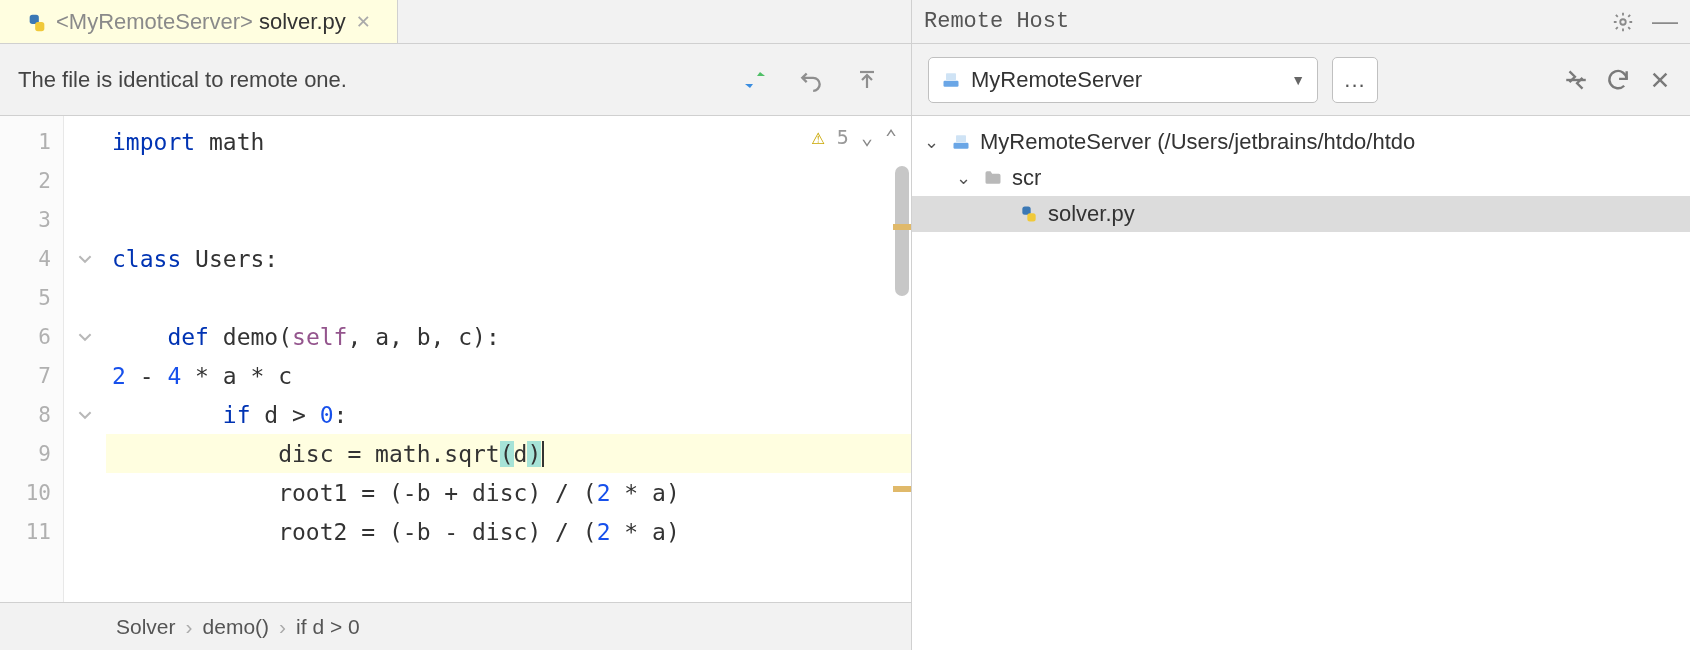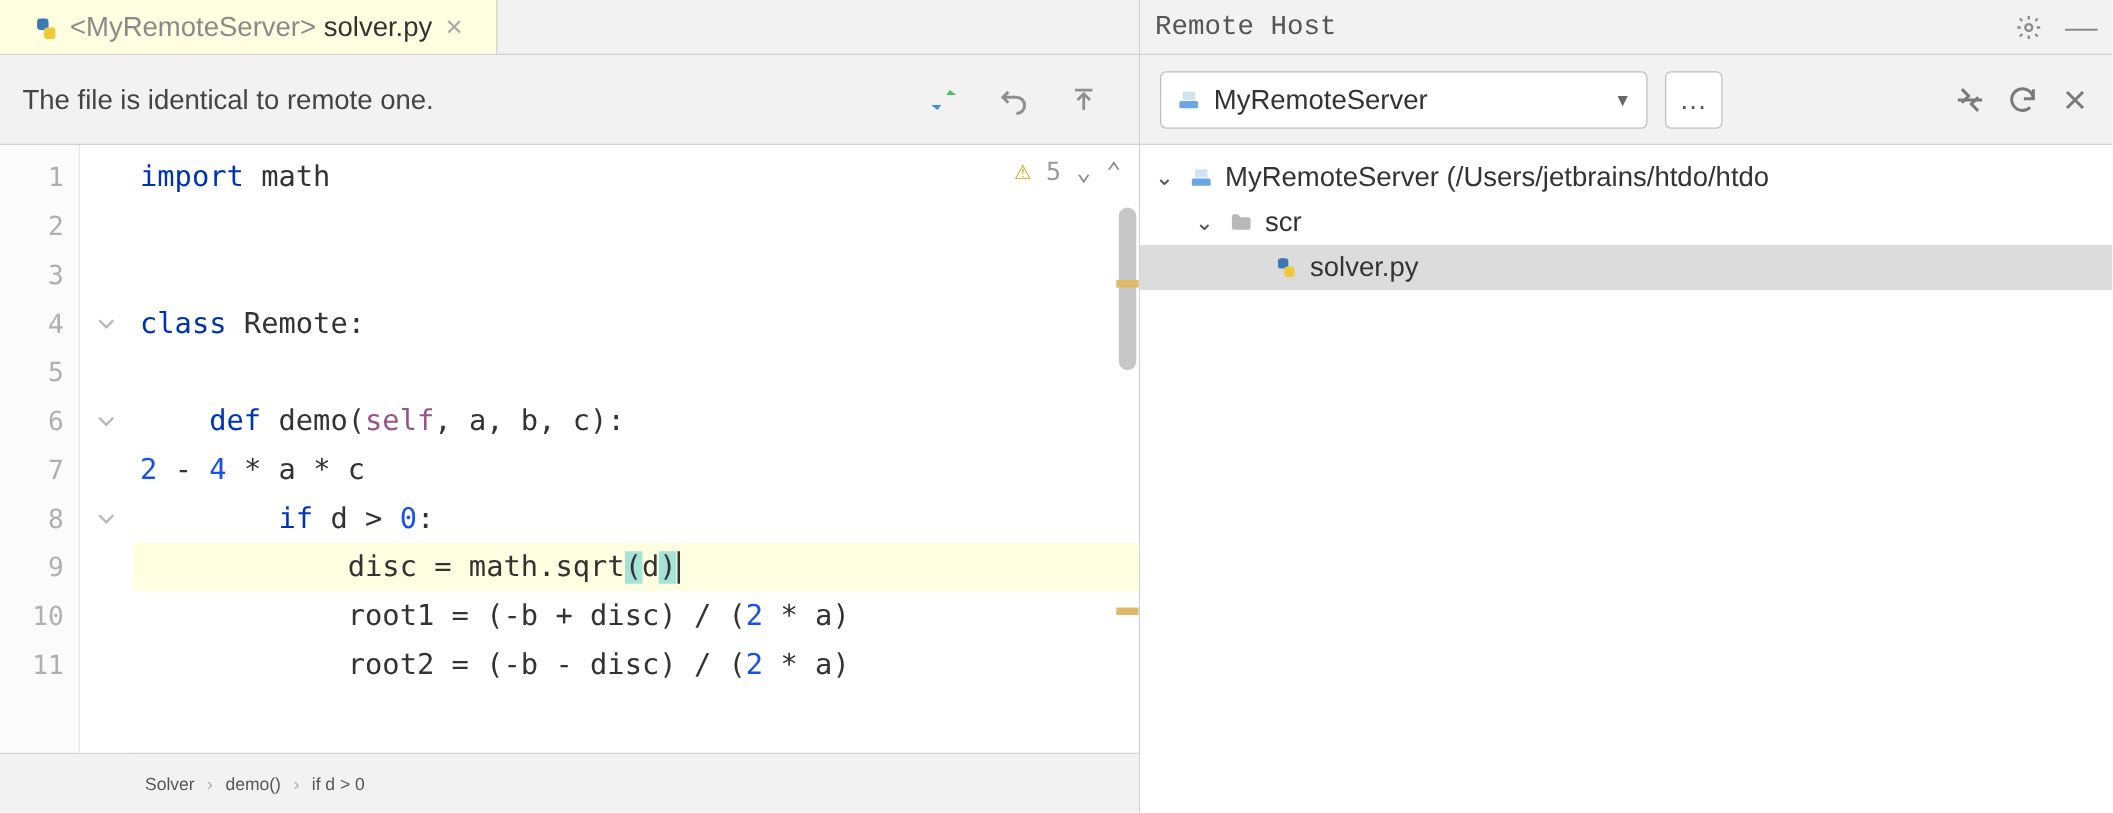--- a/index.html
+++ b/index.html
@@ -33,21 +33,21 @@
   .hint-row .tri { color:#c9a600; font-size:22px; }
   .kw { color: #0033b3; font-weight: 500; }
   .num { color: #1750eb; }
   .selfkw { color: #94558d; }
   .hl-pair { background: #a6e3d7; }
   .caret { display:inline-block; width:2px; height:26px; background:#333; vertical-align:middle; margin-left:1px; }
   .scroll-track { position:absolute; right:2px; top:50px; width:14px; height:130px; background:#c7c7c7; border-radius:7px; }
 
   .change-mark { position:absolute; right:0; width:18px; height:6px; background:#e0b96a; }
 
-  .breadcrumb-bar { height: 48px; background: #f2f2f2; border-top: 1px solid #d0d0d0; display:flex; align-items:center; padding: 0 16px 0 116px; color:#555; font-size:14px; }
+  .breadcrumb-bar { height: 48px; background: #f2f2f2; border-top: 1px solid #d0d0d0; display:flex; align-items:center; padding: 0 16px 0 116px; color:#555; font-size:21px; }
   .breadcrumb-bar .chev { color:#aaa; margin: 0 10px; }
 
   
   .right-pane { flex:1; display:flex; flex-direction:column; }
   .panel-header { height: 44px; background:#f2f2f2; border-bottom:1px solid #d0d0d0; display:flex; align-items:center; padding:0 12px; }
   .panel-header .title { flex:1; color:#555;font-family:Liberation Mono, monospace; }
   .panel-header .hd-actions { display:flex; gap:18px; align-items:center; color:#8a8a8a; }
 
   .panel-toolbar { height:72px; background:#f2f2f2; border-bottom:1px solid #d0d0d0; display:flex; align-items:center; gap:14px; padding:0 16px; }
   .server-select { flex:0 0 auto; height:46px; min-width: 390px; background:#fff; border:1px solid #c0c0c0; border-radius:5px; display:flex; align-items:center; padding:0 12px; gap:10px; }
@@ -156,21 +156,21 @@
         <div class="hint-row">
           <span class="tri">⚠</span>
           <span>5</span>
           <span style="color:#888">⌄</span>
           <span style="color:#888">⌃</span>
         </div>
 
         <div class="code-line"><span class="kw">import</span><span> math</span></div>
         <div class="code-line"></div>
         <div class="code-line"></div>
-        <div class="code-line"><span class="kw">class</span><span> Remote:</span></div>
+        <div class="code-line"><span class="kw">class</span><span> Users:</span></div>
         <div class="code-line"></div>
         <div class="code-line"><span>    </span><span class="kw">def</span><span> demo</span><span>(</span><span class="selfkw">self</span><span>, a, b, c):</span></div>
         <div class="code-line"><span class="num">2</span><span> - </span><span class="num">4</span><span> * a * c</span></div>
         <div class="code-line"><span>        </span><span class="kw">if</span><span> d &gt; </span><span class="num">0</span><span>:</span></div>
         <div class="code-line current"><span>            disc = math.sqrt</span><span class="hl-pair">(</span><span>d</span><span class="hl-pair">)</span><span class="caret"></span></div>
         <div class="code-line"><span>            root1 = (-b + disc) / (</span><span class="num">2</span><span> * a)</span></div>
         <div class="code-line"><span>            root2 = (-b - disc) / (</span><span class="num">2</span><span> * a)</span></div>
 
         <div class="scroll-track"></div>
         <div class="change-mark" style="top:108px"></div>

